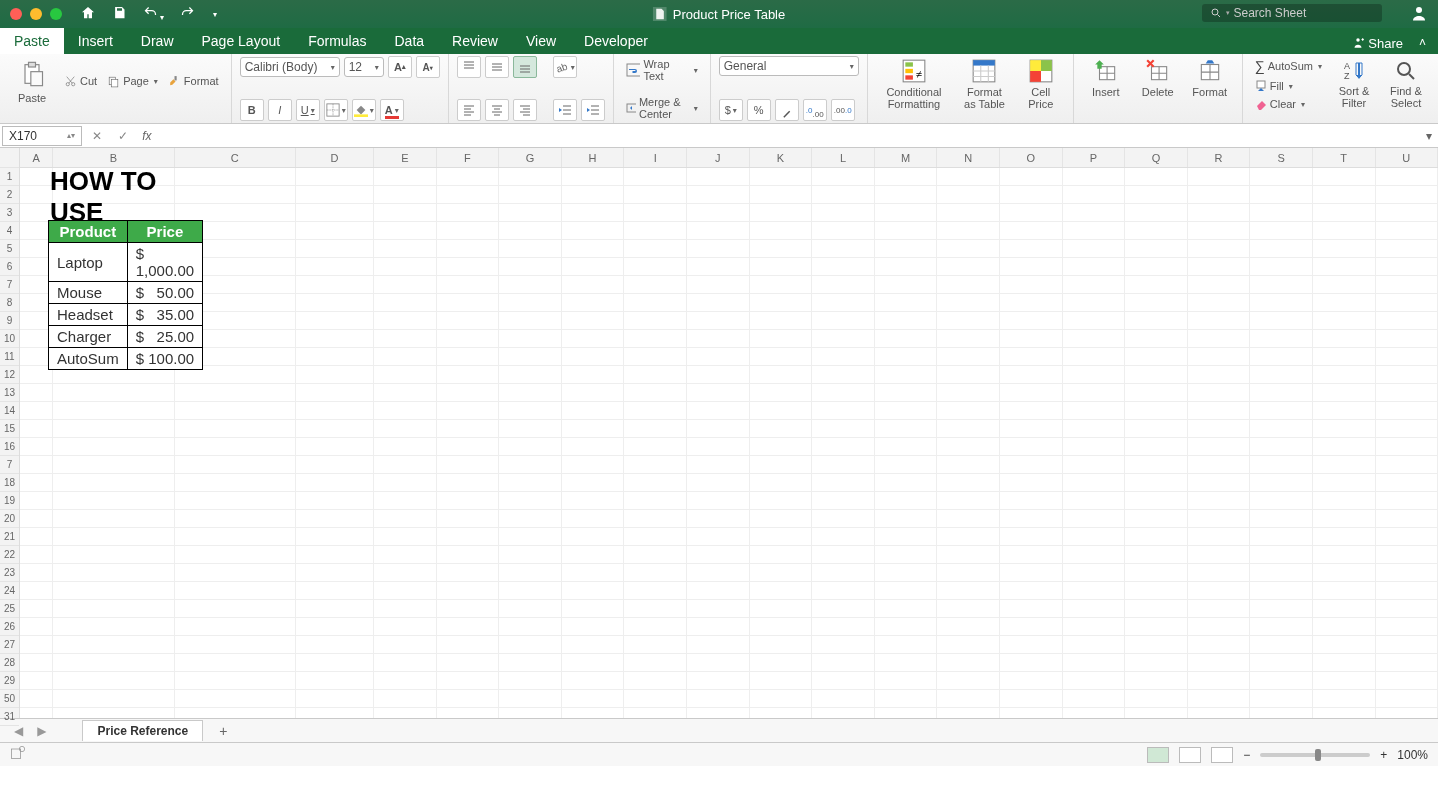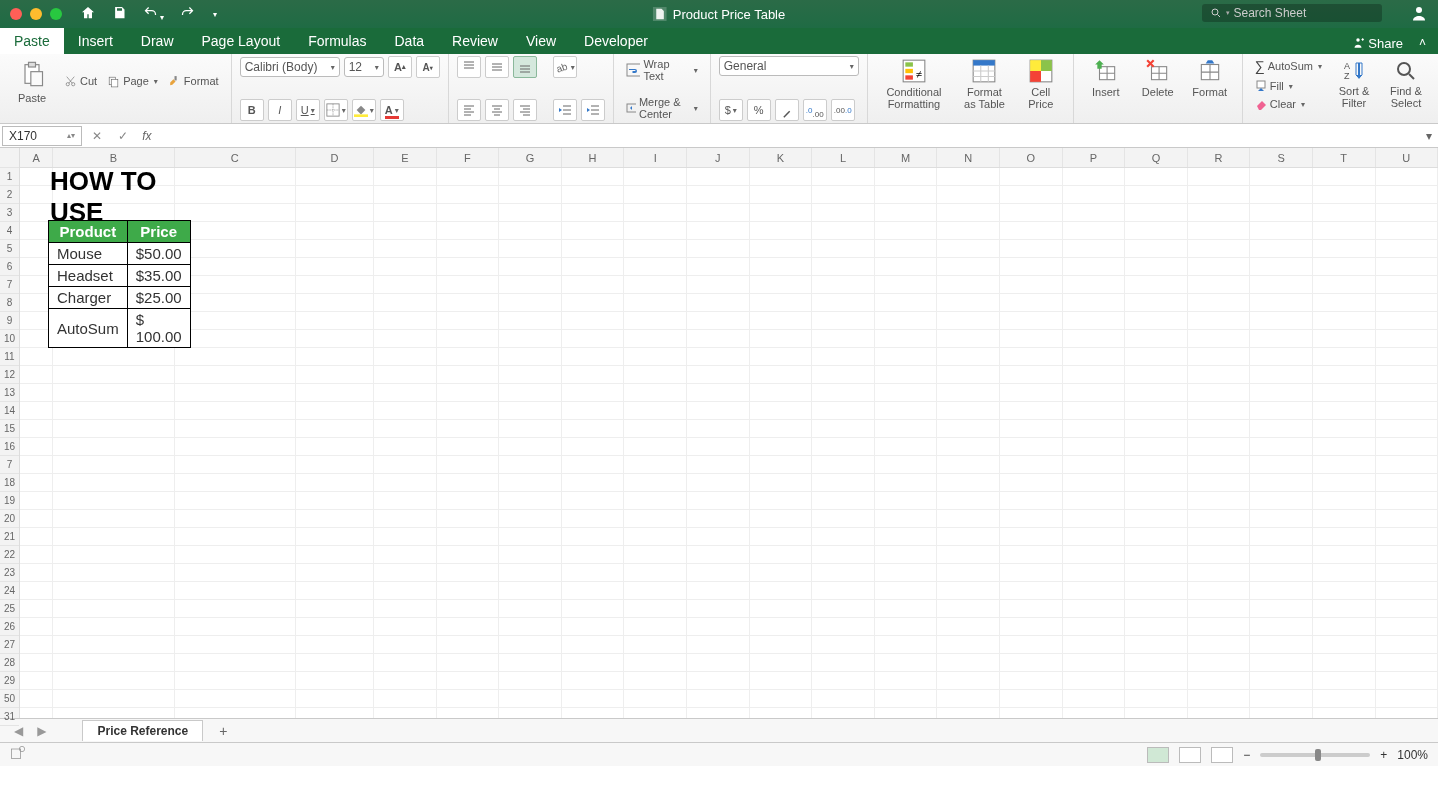--- a/index.html
+++ b/index.html
@@ -1217,20 +1217,27 @@
       <div class="heading">HOW TO USE VLOOKUP FROM ANOTHER SHEET</div>
       <table class="ptable">
         <tbody>
             <tr>
           <th class="prod">Product</th>
           <th class="price">Price</th>
         </tr>
         </tbody>
           <tbody id="tbody">
             <tr>
+              <td class="prod">Laptop</td>
+              <td class="price">
+                <span class="dollar">$</span>
+                <span class="amt">1,000.00</span>
+              </td>
+            </tr>
+            <tr>
               <td class="prod">Mouse</td>
               <td class="price">
                 <span class="dollar">$</span>
                 <span class="amt">50.00</span>
               </td>
             </tr>
             <tr>
               <td class="prod">Headset</td>
               <td class="price">
                 <span class="dollar">$</span>

